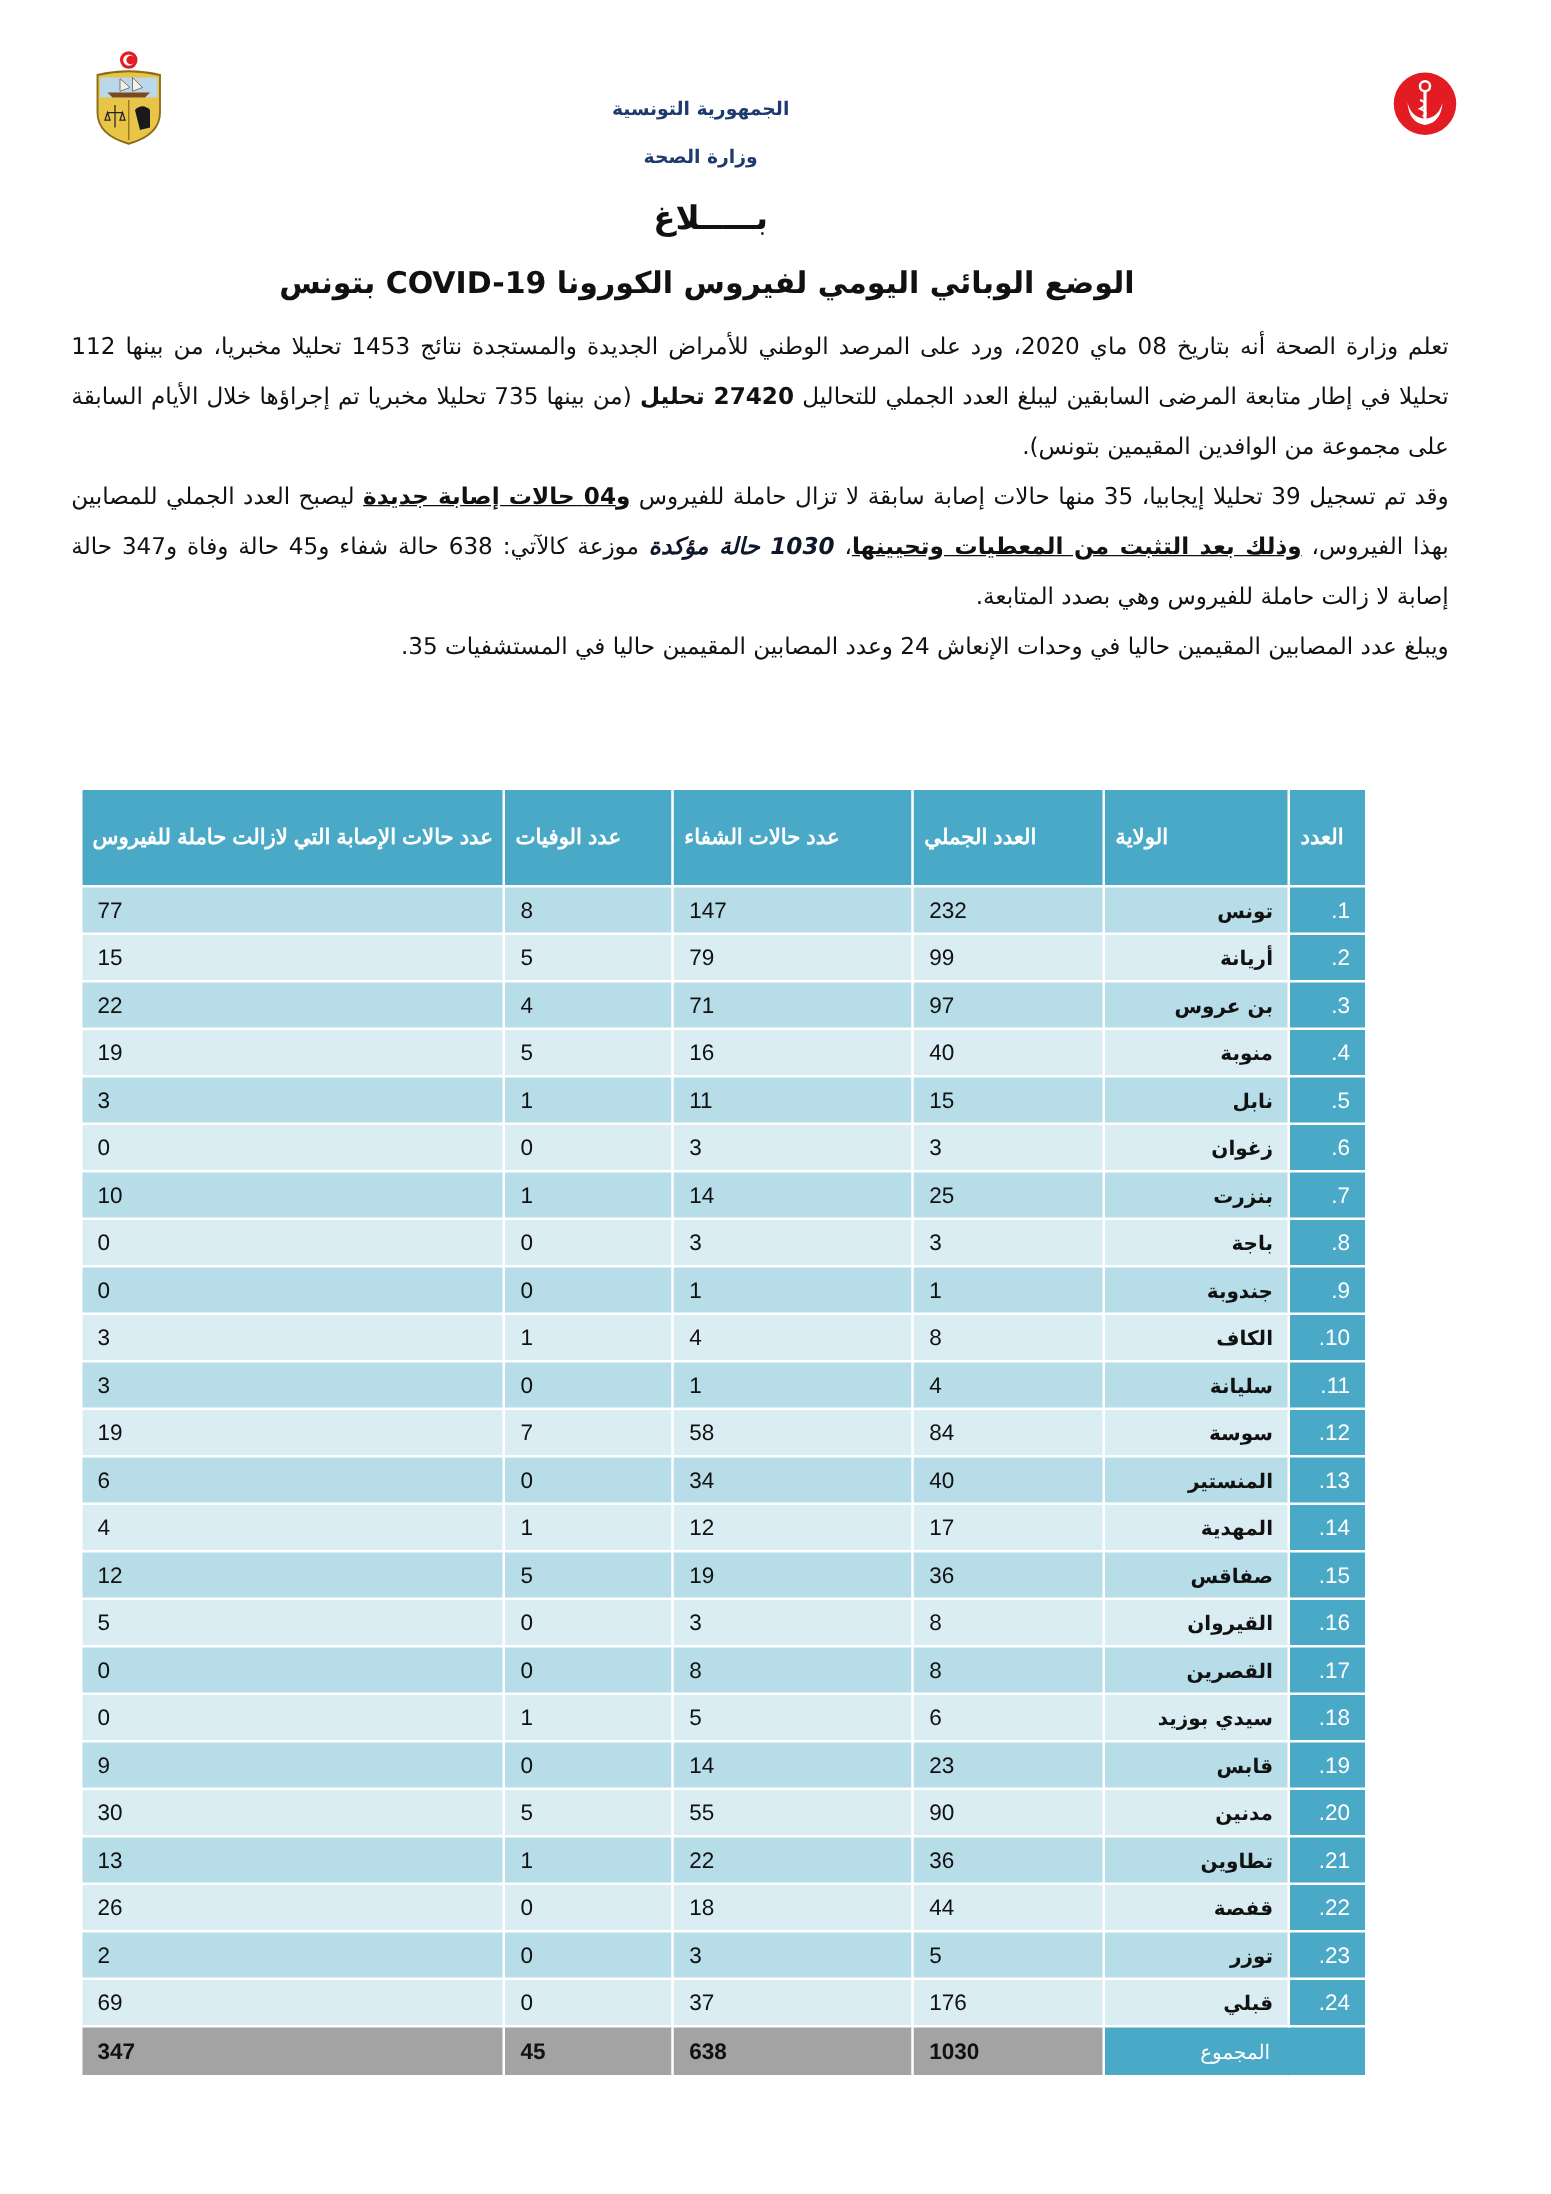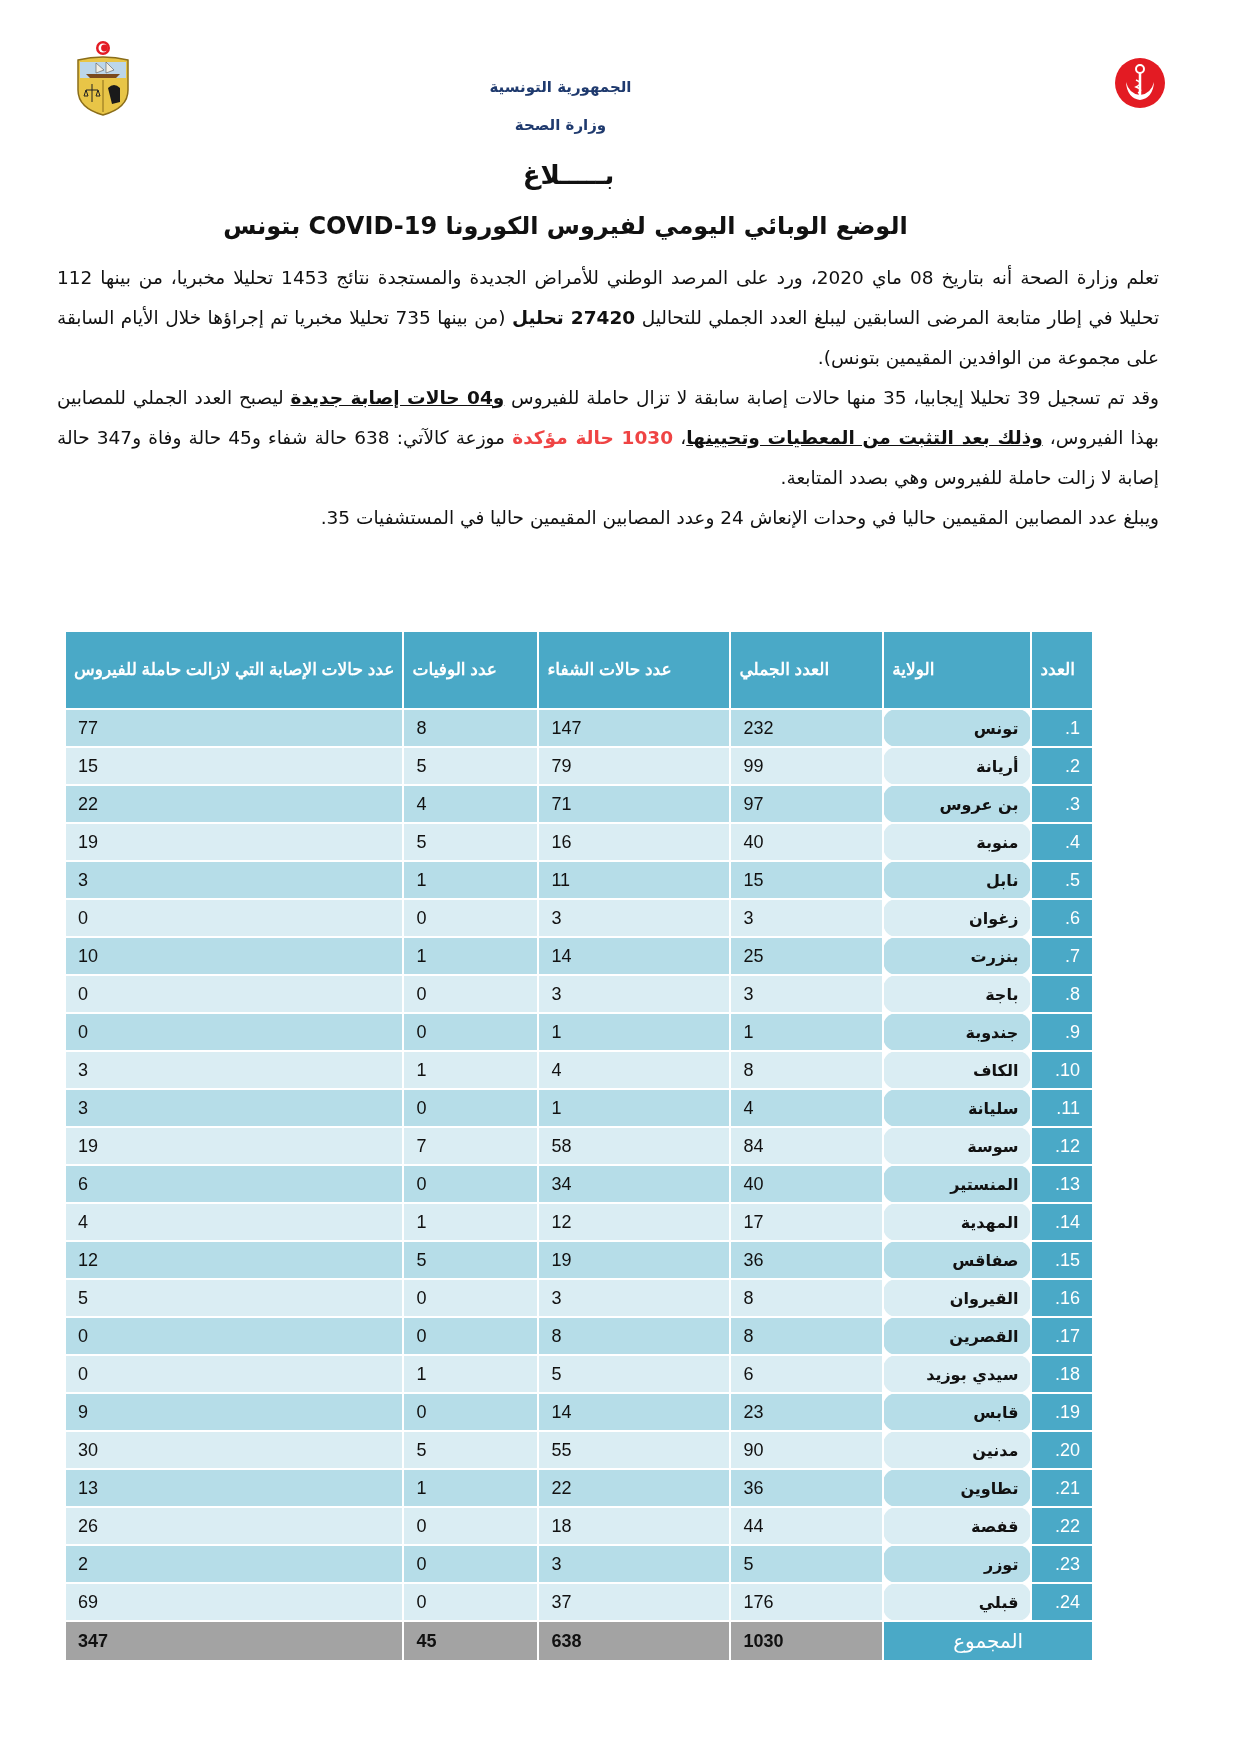--- a/index.html
+++ b/index.html
@@ -11,34 +11,34 @@
   .republic { top: 78px; left: -60px; font-size: 15px; font-weight: bold; color: #1f3a6e; }
   .ministry { top: 116px; left: -60px; font-size: 15px; font-weight: bold; color: #1f3a6e; }
   .notice { top: 160px; left: -52px; font-size: 26px; font-weight: bold; }
   .title { top: 212px; left: -55px; font-size: 24px; font-weight: bold; }
   .title .latin { direction: ltr; unicode-bidi: embed; }
   .body-text { position: absolute; right: 82px; top: 258px; width: 1102px;
                font-size: 18.5px; line-height: 40px; text-align: justify; }
   .body-text p { margin: 0; }
   .b { font-weight: bold; }
   .u { text-decoration: underline; }
-  .red { color: #ef4444; font-weight: bold; }
+  .red { color: #0f172a; font-weight: bold; font-style: italic; }
   table.covid { position: absolute; right: 147px; top: 630px; width: 1030px;
                 border-collapse: collapse; font-family: "Liberation Sans Narrow", "Liberation Sans", sans-serif; }
   table.covid th, table.covid td { border: 2px solid #ffffff; }
   table.covid th { background: #4aa9c7; color: #ffffff; font-weight: bold; font-size: 17px;
                    height: 76px; text-align: left; padding: 0 8px; line-height: 34px; }
   table.covid td { height: 36px; font-size: 18px; padding: 0 12px; }
   table.covid tr.odd td { background: #b6dde8; }
   table.covid tr.even td { background: #daedf3; }
   table.covid td.idx { background: #4aa9c7 !important; color: #ffffff; text-align: right; width: 40px; }
-  table.covid td.name { font-weight: bold; text-align: right; width: 148px; font-family: "DejaVu Sans", sans-serif; font-size: 16px; border-radius: 14px; }
+  table.covid td.name { font-weight: bold; text-align: right; width: 148px; font-family: "DejaVu Sans", sans-serif; font-size: 16px; }
   table.covid td.num { text-align: left; }
   table.covid tr.total td { background: #a3a3a3; font-weight: bold; height: 38px; }
-  table.covid tr.total td.total-label { background: #4aa9c7; color: #ffffff; text-align: center; font-family: "DejaVu Sans", sans-serif; font-size: 20px; font-weight: normal; margin-top: 16px; }
+  table.covid tr.total td.total-label { background: #4aa9c7; color: #ffffff; text-align: center; font-family: "DejaVu Sans", sans-serif; font-size: 16px; font-weight: normal; margin-top: 16px; }
   .c-total { width: 176px; } .c-rec { width: 236px; } .c-death { width: 148px; } .c-active { width: 446px; }
 </style>
 </head>
 <body>
 
 <div class="logo-left">
   <svg width="62" height="76" viewBox="0 0 62 76">
     <circle cx="31" cy="8" r="7" fill="#e31b23"></circle>
     <circle cx="31" cy="8" r="4.5" fill="#fff"></circle>
     <circle cx="32.5" cy="8" r="3.4" fill="#e31b23"></circle>

